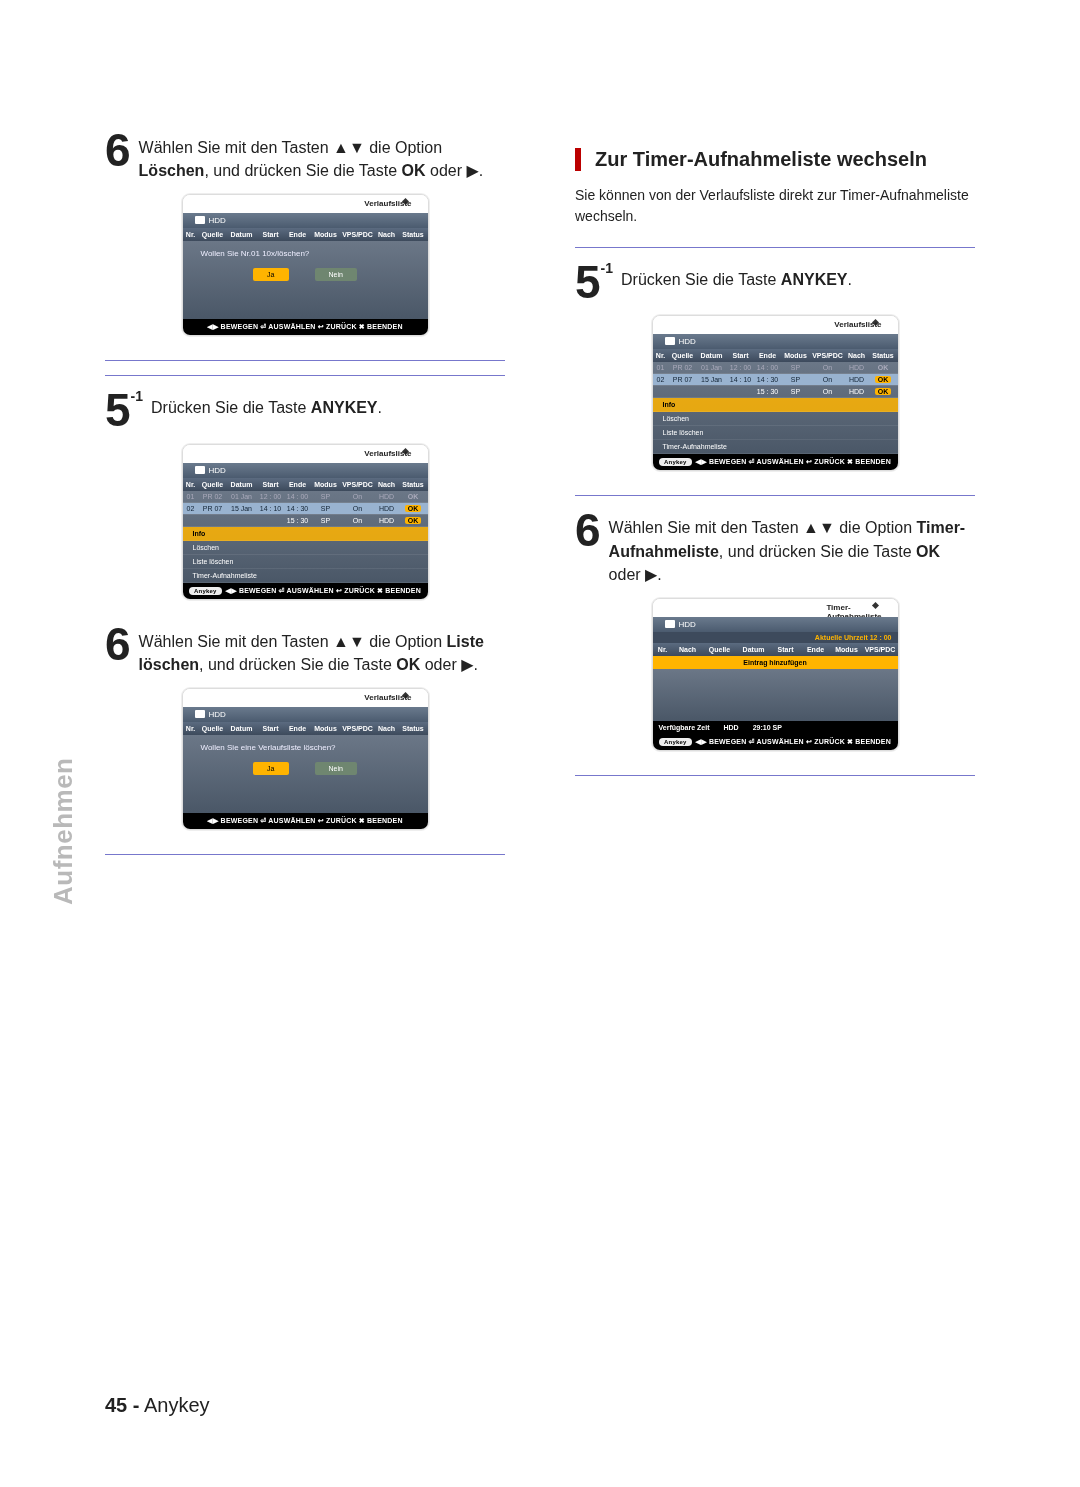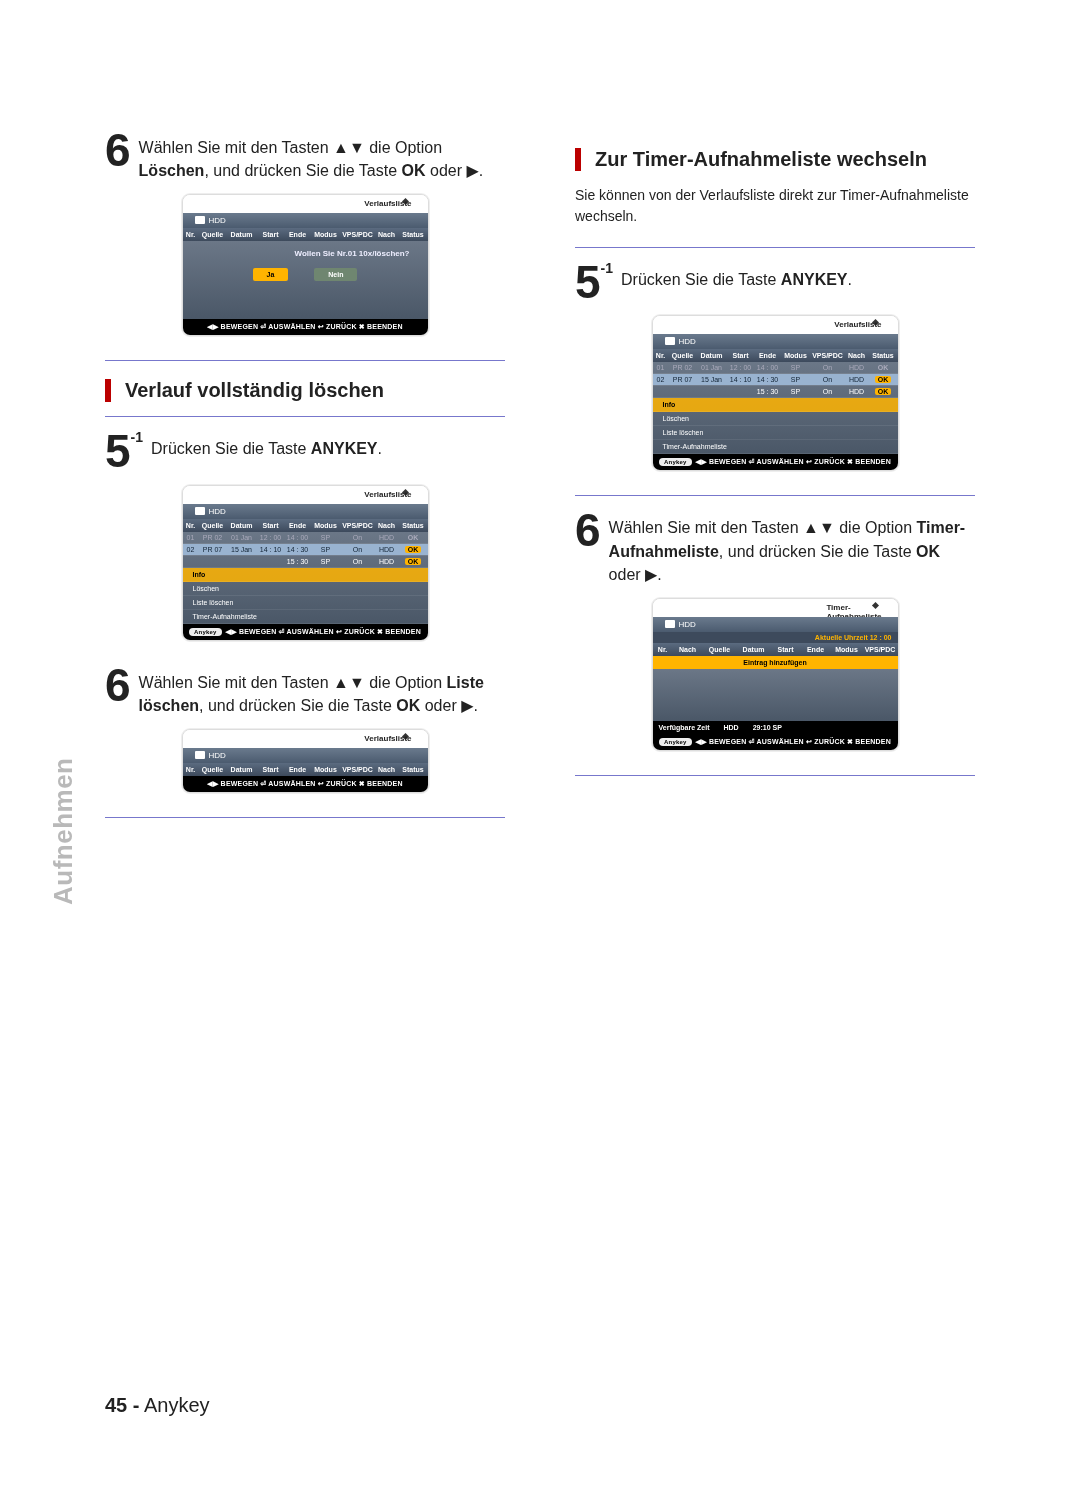--- a/index.html
+++ b/index.html
@@ -20,21 +20,21 @@
 .shot-bar svg{vertical-align:-1px;margin-right:4px}
 .shdr{display:flex;background:linear-gradient(#5b6b80,#3d4a5c);color:#fff;font-size:7px;font-weight:700}
 .shdr div{padding:3px 0;text-align:center}
 .srows{min-height:78px;background:linear-gradient(#6b7787,#4a5767);position:relative;color:#fff;font-size:7px}
 .srow{display:flex;border-bottom:1px solid rgba(255,255,255,.1)}
 .srow div{padding:2px 0;text-align:center}
 .srow.dim{color:#aab}
 .srow.hl div{background:#99b3d0;color:#123}
 .badge{display:inline-block;padding:0 3px;border-radius:2px;font-weight:700}
 .bg-ok{background:#ffb400;color:#000}
-.dialog{position:absolute;left:18px;right:18px;top:8px;text-align:right;color:#eef;font-size:8px;font-weight:700}
+.dialog{position:absolute;left:18px;right:18px;top:8px;text-align:left;color:#eef;font-size:8px;font-weight:400}
 .dbtns{display:flex;gap:26px;justify-content:center;margin-top:10px}
 .dbtn{background:linear-gradient(#8fa,#5b8a6a);background:#6f8670;padding:3px 14px;border-radius:2px;color:#fff;font-size:7px}
 .dbtn.hl{background:#ffb400;color:#000}
 .ctx{font-size:7px;color:#fff}
 .ctx div{padding:3px 0 3px 10px;border-bottom:1px solid rgba(255,255,255,.08)}
 .ctx div.hl{background:rgba(255,180,0,.85);color:#000;font-weight:700}
 .footer{background:#000;color:#fff;font-size:7px;padding:4px 0;text-align:center;font-weight:700;letter-spacing:.2px}
 .anykey{display:inline-block;background:#eee;color:#000;border-radius:7px;font-size:6px;padding:1px 5px;margin-right:4px}
 .avail{background:#000;color:#fff;font-size:7px;padding:3px 6px;display:flex;gap:14px;font-weight:700}
 .coltime{color:#ffb400;font-size:7px;text-align:right;padding:2px 6px;font-weight:700}
@@ -93,21 +93,20 @@
               <span class="dbtn hl">Ja</span>
               <span class="dbtn">Nein</span>
             </div>
           </div>
         </div>
         <div class="footer">◀▶ BEWEGEN   ⏎ AUSWÄHLEN   ↩ ZURÜCK   ✖ BEENDEN</div>
       </div>
 
       <hr class="sep">
 
-      <div class="headline">Verlauf vollständig löschen</div>
       <hr class="sep">
 
       <div class="instr">
         <div class="bignum"><span>5</span><span style="font-size:14px;vertical-align:top">-1</span></div>
         <div class="instr-text"><span>Drücken Sie die Taste </span><b>ANYKEY</b><span>.</span></div>
       </div>
 
       <div class="shot">
         <div class="shot-top">
             <span>
@@ -192,20 +191,29 @@
           <div class="c-nr">Nr.</div>
             <div class="c-q">Quelle</div>
             <div class="c-d">Datum</div>
             <div class="c-s">Start</div>
             <div class="c-e">Ende</div>
             <div class="c-m">Modus</div>
             <div class="c-v">VPS/PDC</div>
             <div class="c-n">Nach</div>
             <div class="c-st">Status</div>
         </div>
+        <div class="srows">
+          <div class="dialog">
+            <div>Wollen Sie eine Verlaufsliste löschen?</div>
+            <div class="dbtns">
+              <span class="dbtn hl">Ja</span>
+              <span class="dbtn">Nein</span>
+            </div>
+          </div>
+        </div>
         <div class="footer">◀▶ BEWEGEN   ⏎ AUSWÄHLEN   ↩ ZURÜCK   ✖ BEENDEN</div>
       </div>
 
       <hr class="sep">
     </div>
 
     <div class="col">
 
       <div class="headline">Zur Timer-Aufnahmeliste wechseln</div>
       <div class="lead">Sie können von der Verlaufsliste direkt zur Timer-Aufnahmeliste wechseln.</div>

